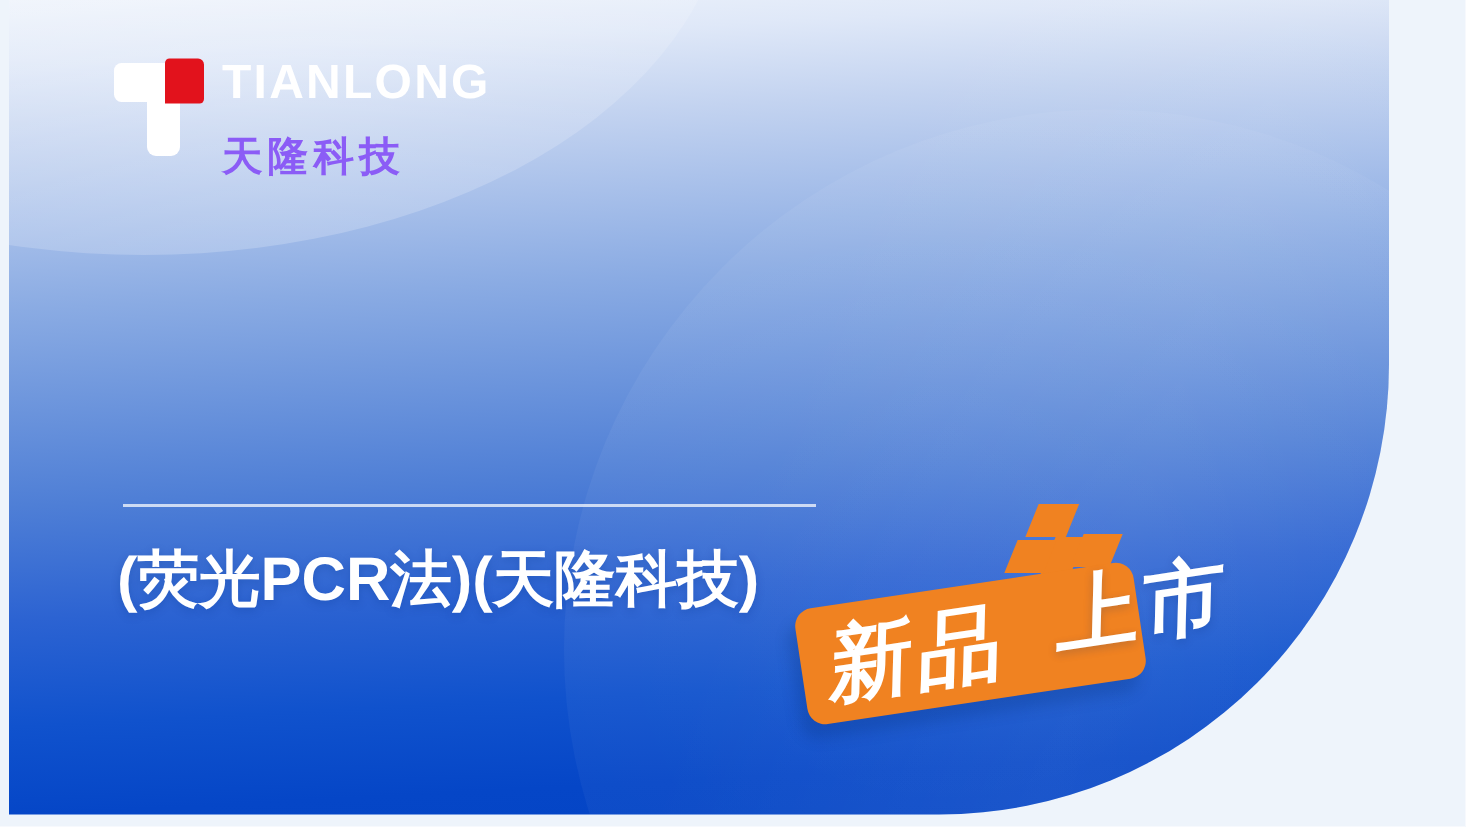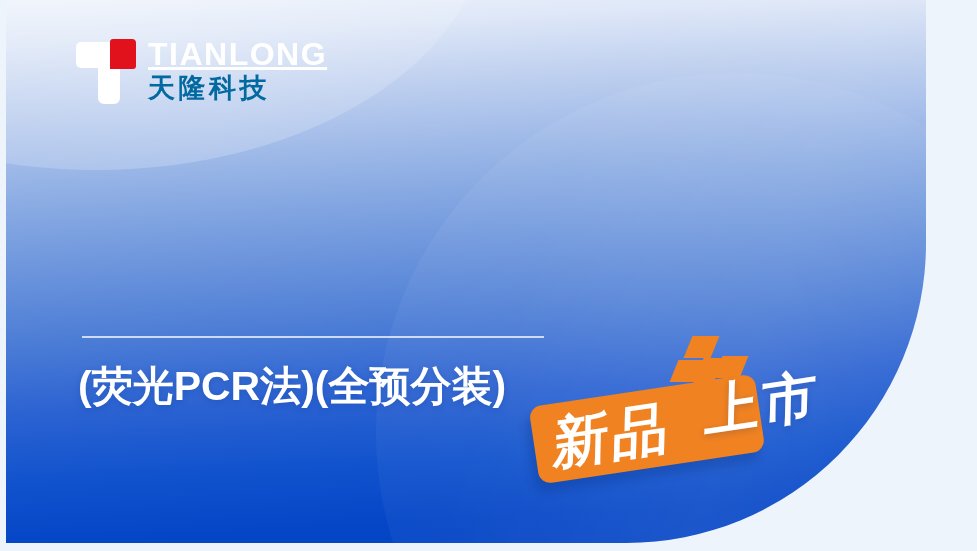--- a/index.html
+++ b/index.html
@@ -138,29 +138,28 @@
     flex-direction: column;
     justify-content: flex-start;
     padding-top: 2px;
   }
   .logo-en {
     color: #ffffff;
     font-size: 32px;
     font-weight: bold;
     letter-spacing: 1.5px;
     line-height: 1.05;
-    text-decoration: underline;
   }
   .logo-cn {
-    color: #0369a1;
+    color: #8b5cf6;
     font-size: 27px;
     font-weight: bold;
     letter-spacing: 3.5px;
     line-height: 1.15;
-    margin-top: 1px;
+    margin-top: 17px;
   }
 
   
   .headline {
     position: absolute;
     left: 78px;
     top: 176px;
     color: #ffffff;
     font-size: 53px;
     font-weight: bold;
@@ -270,21 +269,21 @@
     </div>
     <div class="logo-text">
       <div class="logo-en">TIANLONG</div>
       <div class="logo-cn">天隆科技</div>
     </div>
   </div>
 
 
   <div class="divider"></div>
 
-  <div class="subtitle">(荧光PCR法)(全预分装)</div>
+  <div class="subtitle">(荧光PCR法)(天隆科技)</div>
 
   <div class="badge-group">
     <div class="spark spark-stem"></div>
     <div class="spark spark-a"></div>
     <div class="spark spark-b"></div>
     <div class="spark spark-c"></div>
     <div class="badge-plate"></div>
     <div class="badge-plate-text">新品</div>
     <div class="badge-side-text">上市</div>
   </div>

